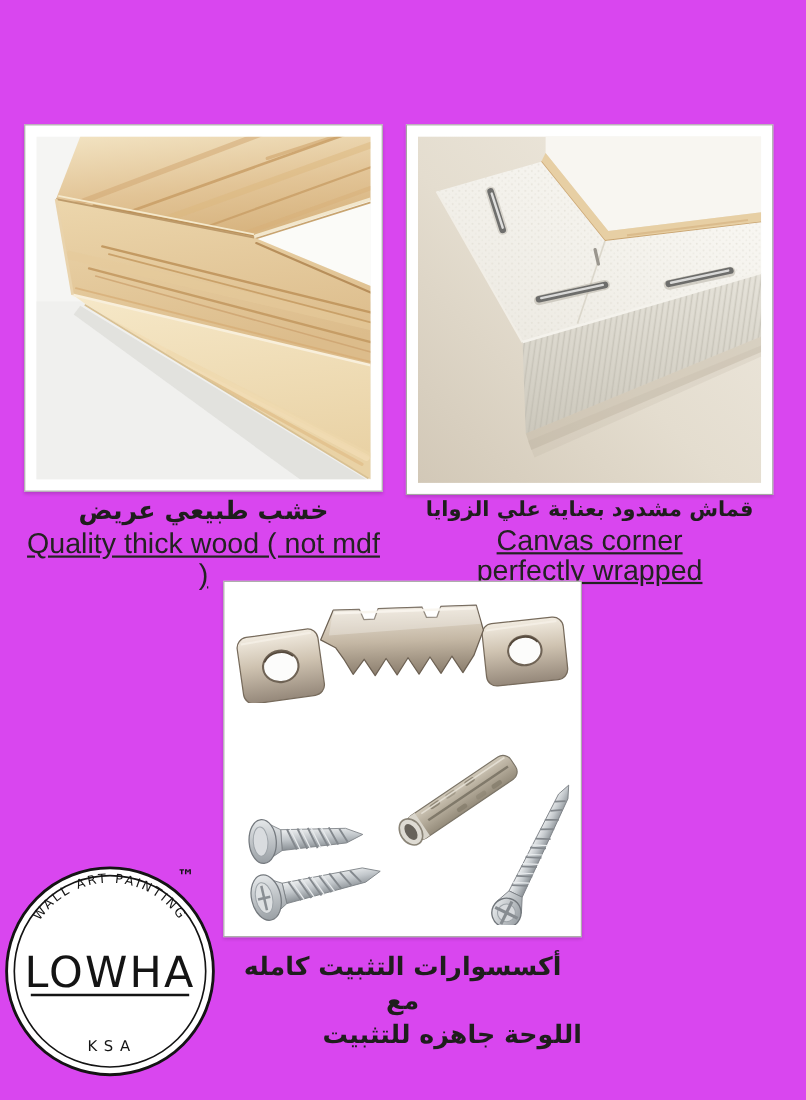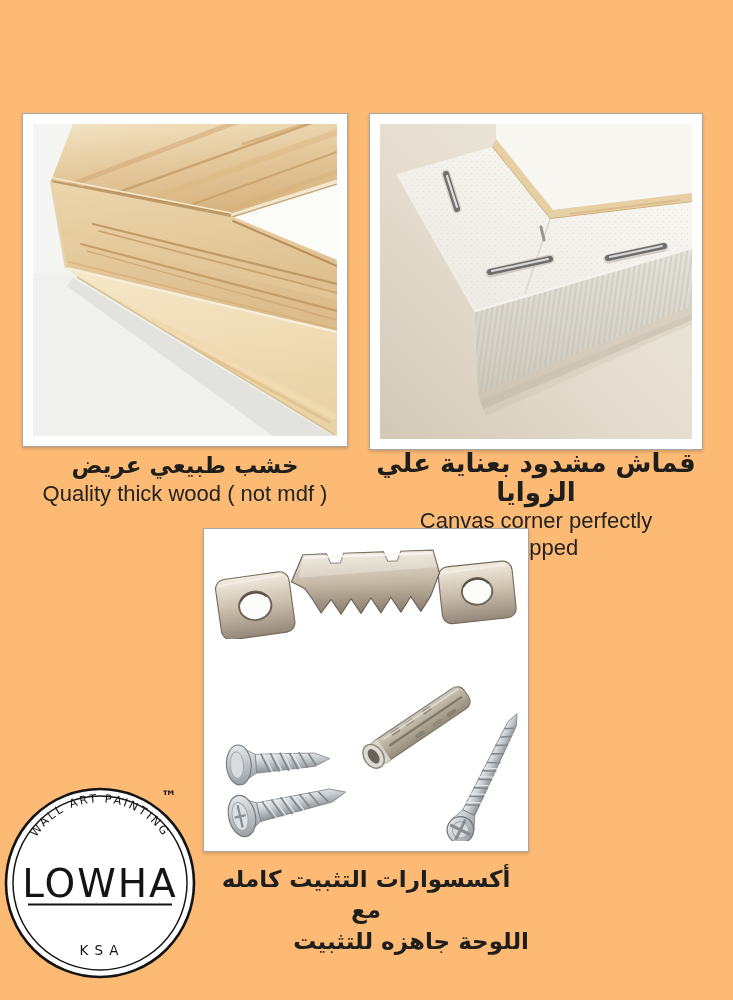--- a/index.html
+++ b/index.html
@@ -1,23 +1,23 @@
 <!DOCTYPE html>
 <html><head>
 <meta charset="utf-8">
 <style>
   html,body{margin:0;padding:0;background:#ffffff;}
-  .page{position:relative;width:733px;height:1000px;background:#fdba74;overflow:hidden;
+  .page{position:relative;width:733px;height:1000px;background:#d946ef;overflow:hidden;
         font-family:"Liberation Sans","DejaVu Sans",sans-serif;}
   .photo-box{position:absolute;background:#ffffff;border:1px solid #a6a6a3;padding:10px;
              box-shadow:0 2px 3px rgba(0,0,0,.16);}
   .photo-box svg{display:block;}
   .cap{position:absolute;text-align:center;color:#1e1e1c;}
   .ar{font-family:"DejaVu Sans",sans-serif;font-weight:700;direction:rtl;font-size:23px;line-height:29px;}
-  .en{font-family:"Liberation Sans",sans-serif;font-weight:400;font-size:22px;line-height:28px;color:#232321;}
+  .en{font-family:"Liberation Sans",sans-serif;font-weight:400;font-size:26px;line-height:28px;color:#232321;text-decoration:underline;}
   .en-wrap{width:260px;margin:0 auto;}
   .hw-stack{position:relative;width:304px;height:302px;}
   .hw-hanger{position:absolute;left:0;top:4px;}
   .hw-screws{position:absolute;left:0;top:126px;}
   .logo-wrap{position:absolute;left:2px;top:780px;width:200px;height:208px;}
 </style>
 </head>
 <body>
 
 <div class="page">
@@ -166,21 +166,21 @@
         <line x1="110" y1="149" x2="170" y2="135" stroke="#b2ada1" stroke-width="9" opacity="0.5"></line>
         <line x1="110" y1="148" x2="170" y2="135" stroke="#6d6d6b" stroke-width="6"></line>
         <line x1="112" y1="147" x2="168" y2="135" stroke="#d9d9d8" stroke-width="2.2"></line>
         <line x1="228" y1="135" x2="284" y2="123" stroke="#b2ada1" stroke-width="9" opacity="0.5"></line>
         <line x1="228" y1="134" x2="284" y2="122" stroke="#6d6d6b" stroke-width="6"></line>
         <line x1="230" y1="133" x2="282" y2="122" stroke="#d9d9d8" stroke-width="2.2"></line>
       </g>
     </svg>
   </div>
   <div class="cap" style="left:369px;top:449px;width:334px;">
-    <div class="ar" style="font-size:26px;">قماش مشدود بعناية علي الزوايا</div>
+    <div class="ar" style="font-size:19px;">قماش مشدود بعناية علي الزوايا</div>
     <div class="en en-wrap" style="line-height:27px;">Canvas corner perfectly wrapped</div>
   </div>
 
   <div class="photo-box" style="left:203px;top:528px;width:304px;height:302px;">
     <div class="hw-stack">
       <svg class="hw-hanger" width="304" height="96" viewBox="0 0 320 101" role="img">
         <defs>
           <linearGradient id="met1" x1="0" y1="0" x2="0" y2="1">
             <stop offset="0" stop-color="#f2ece1"></stop>
               <stop offset="0.45" stop-color="#cfc3b1"></stop>

